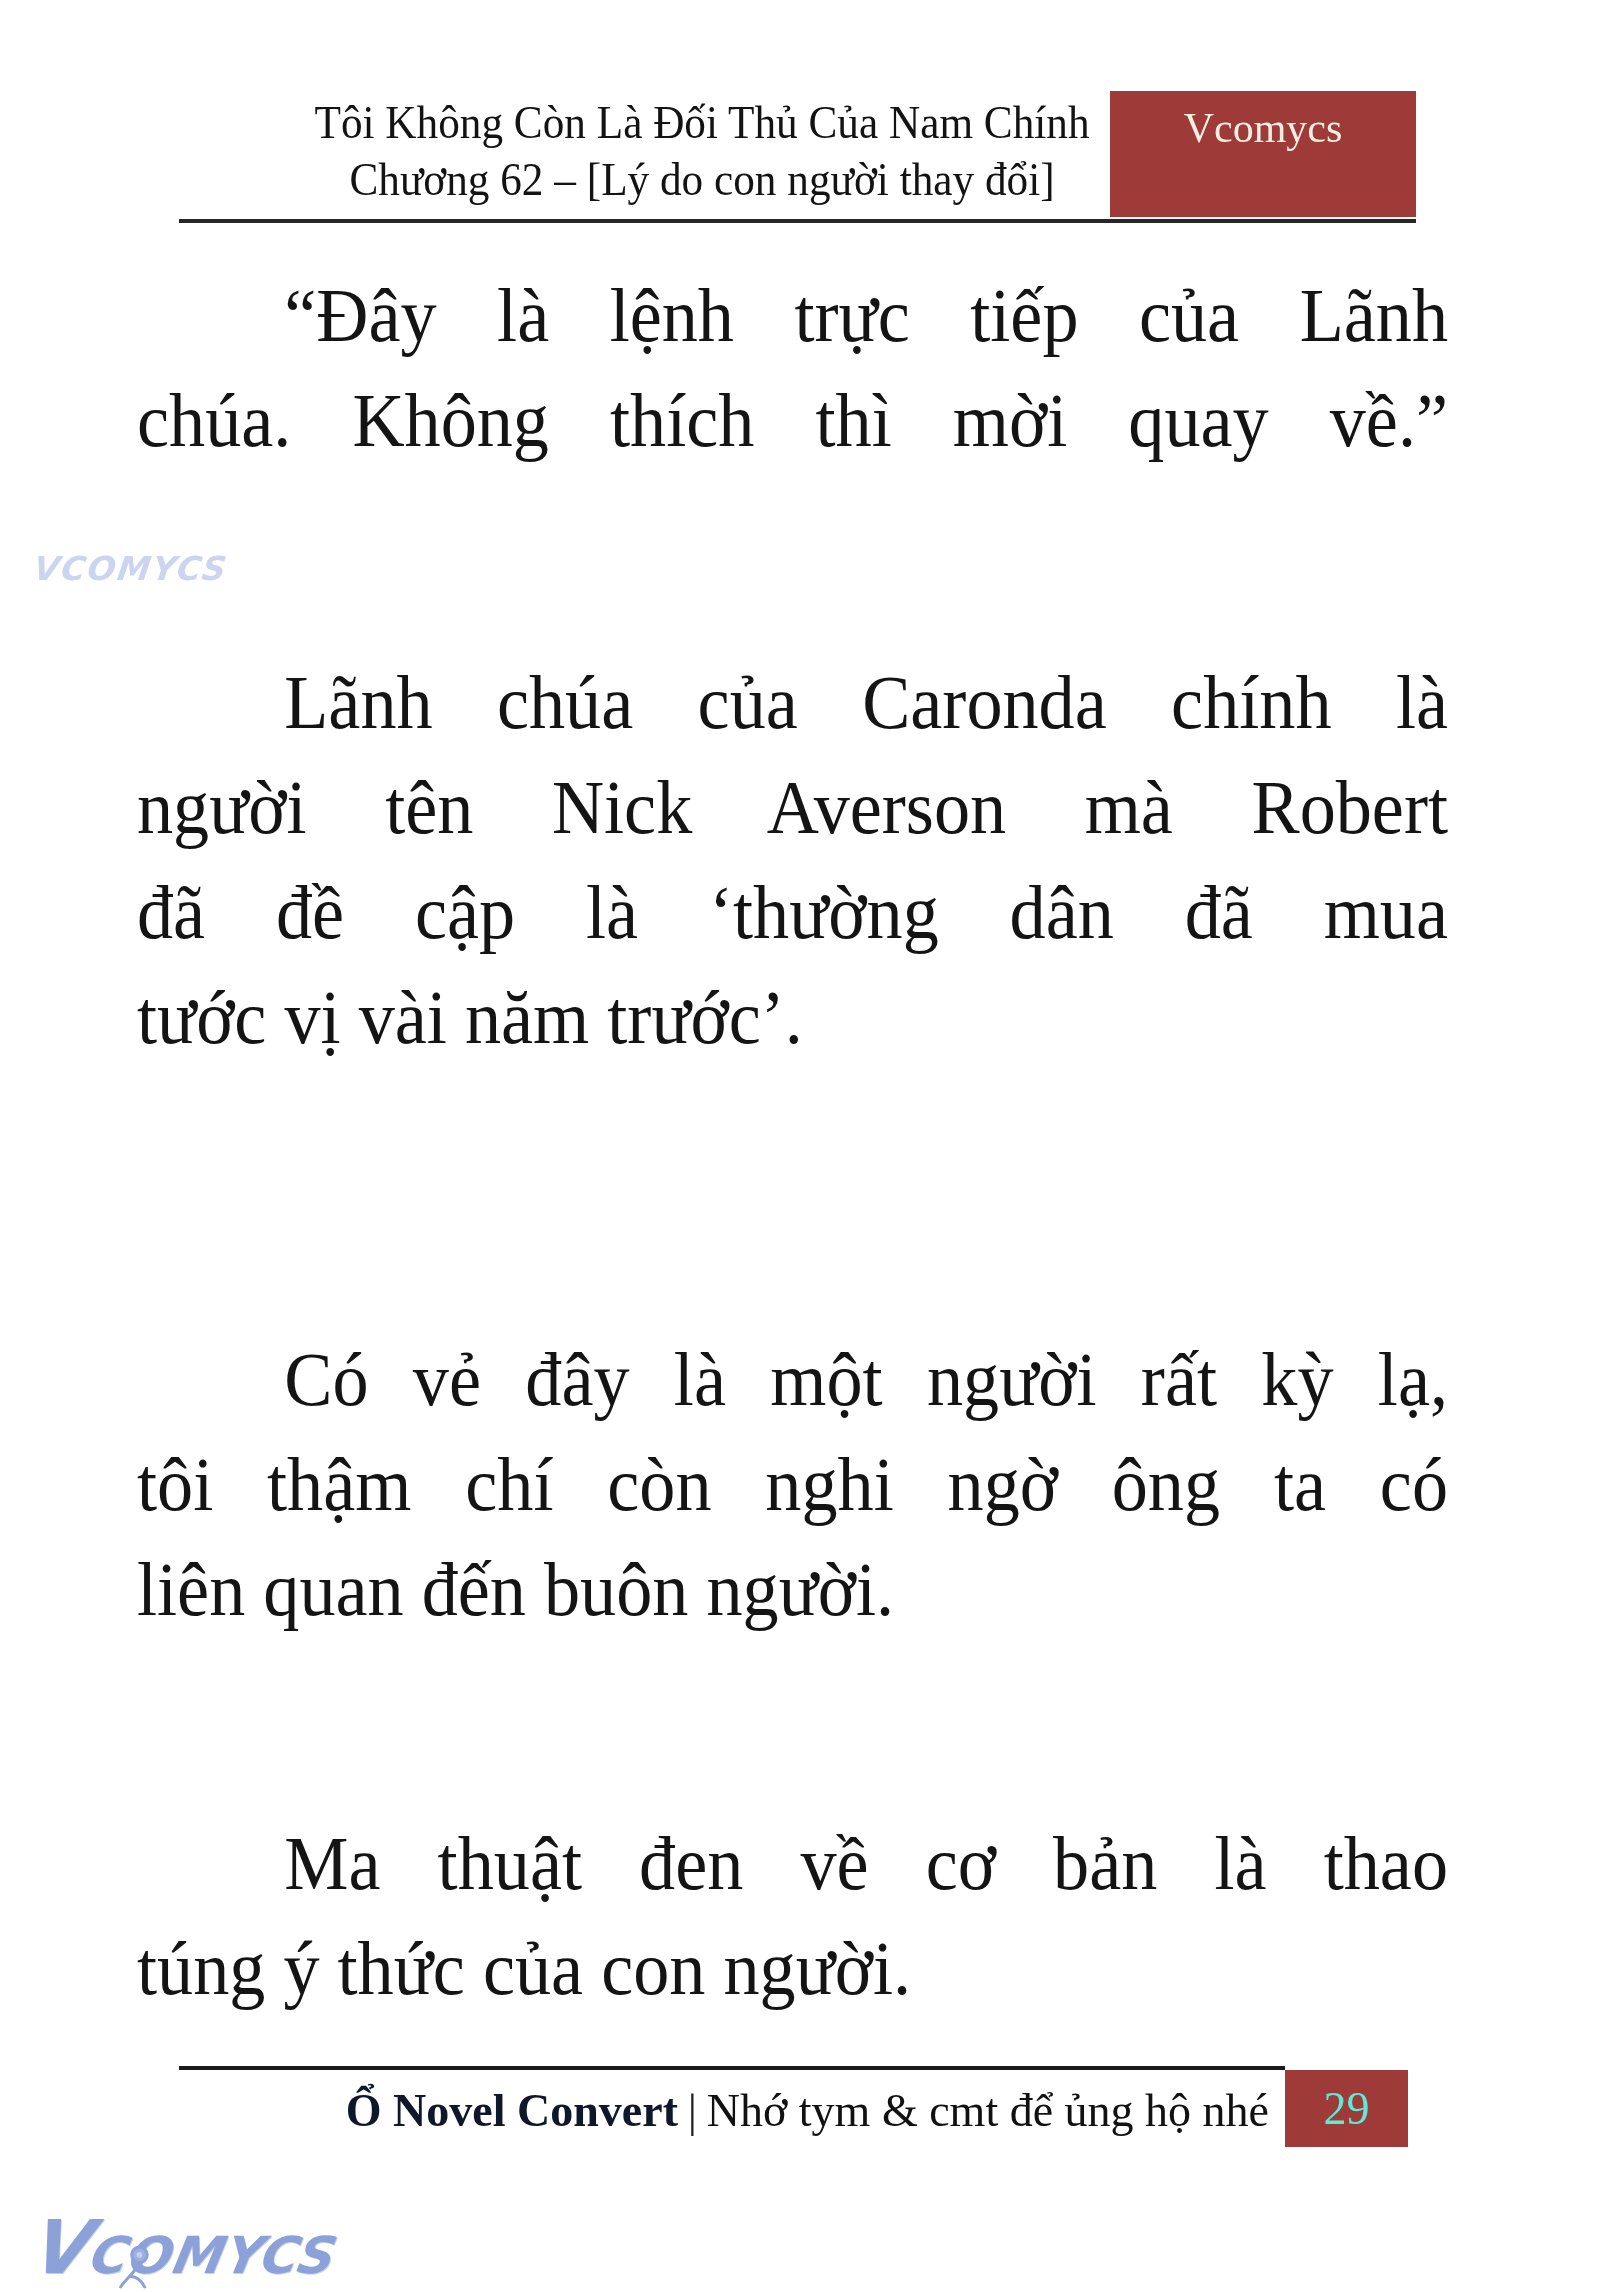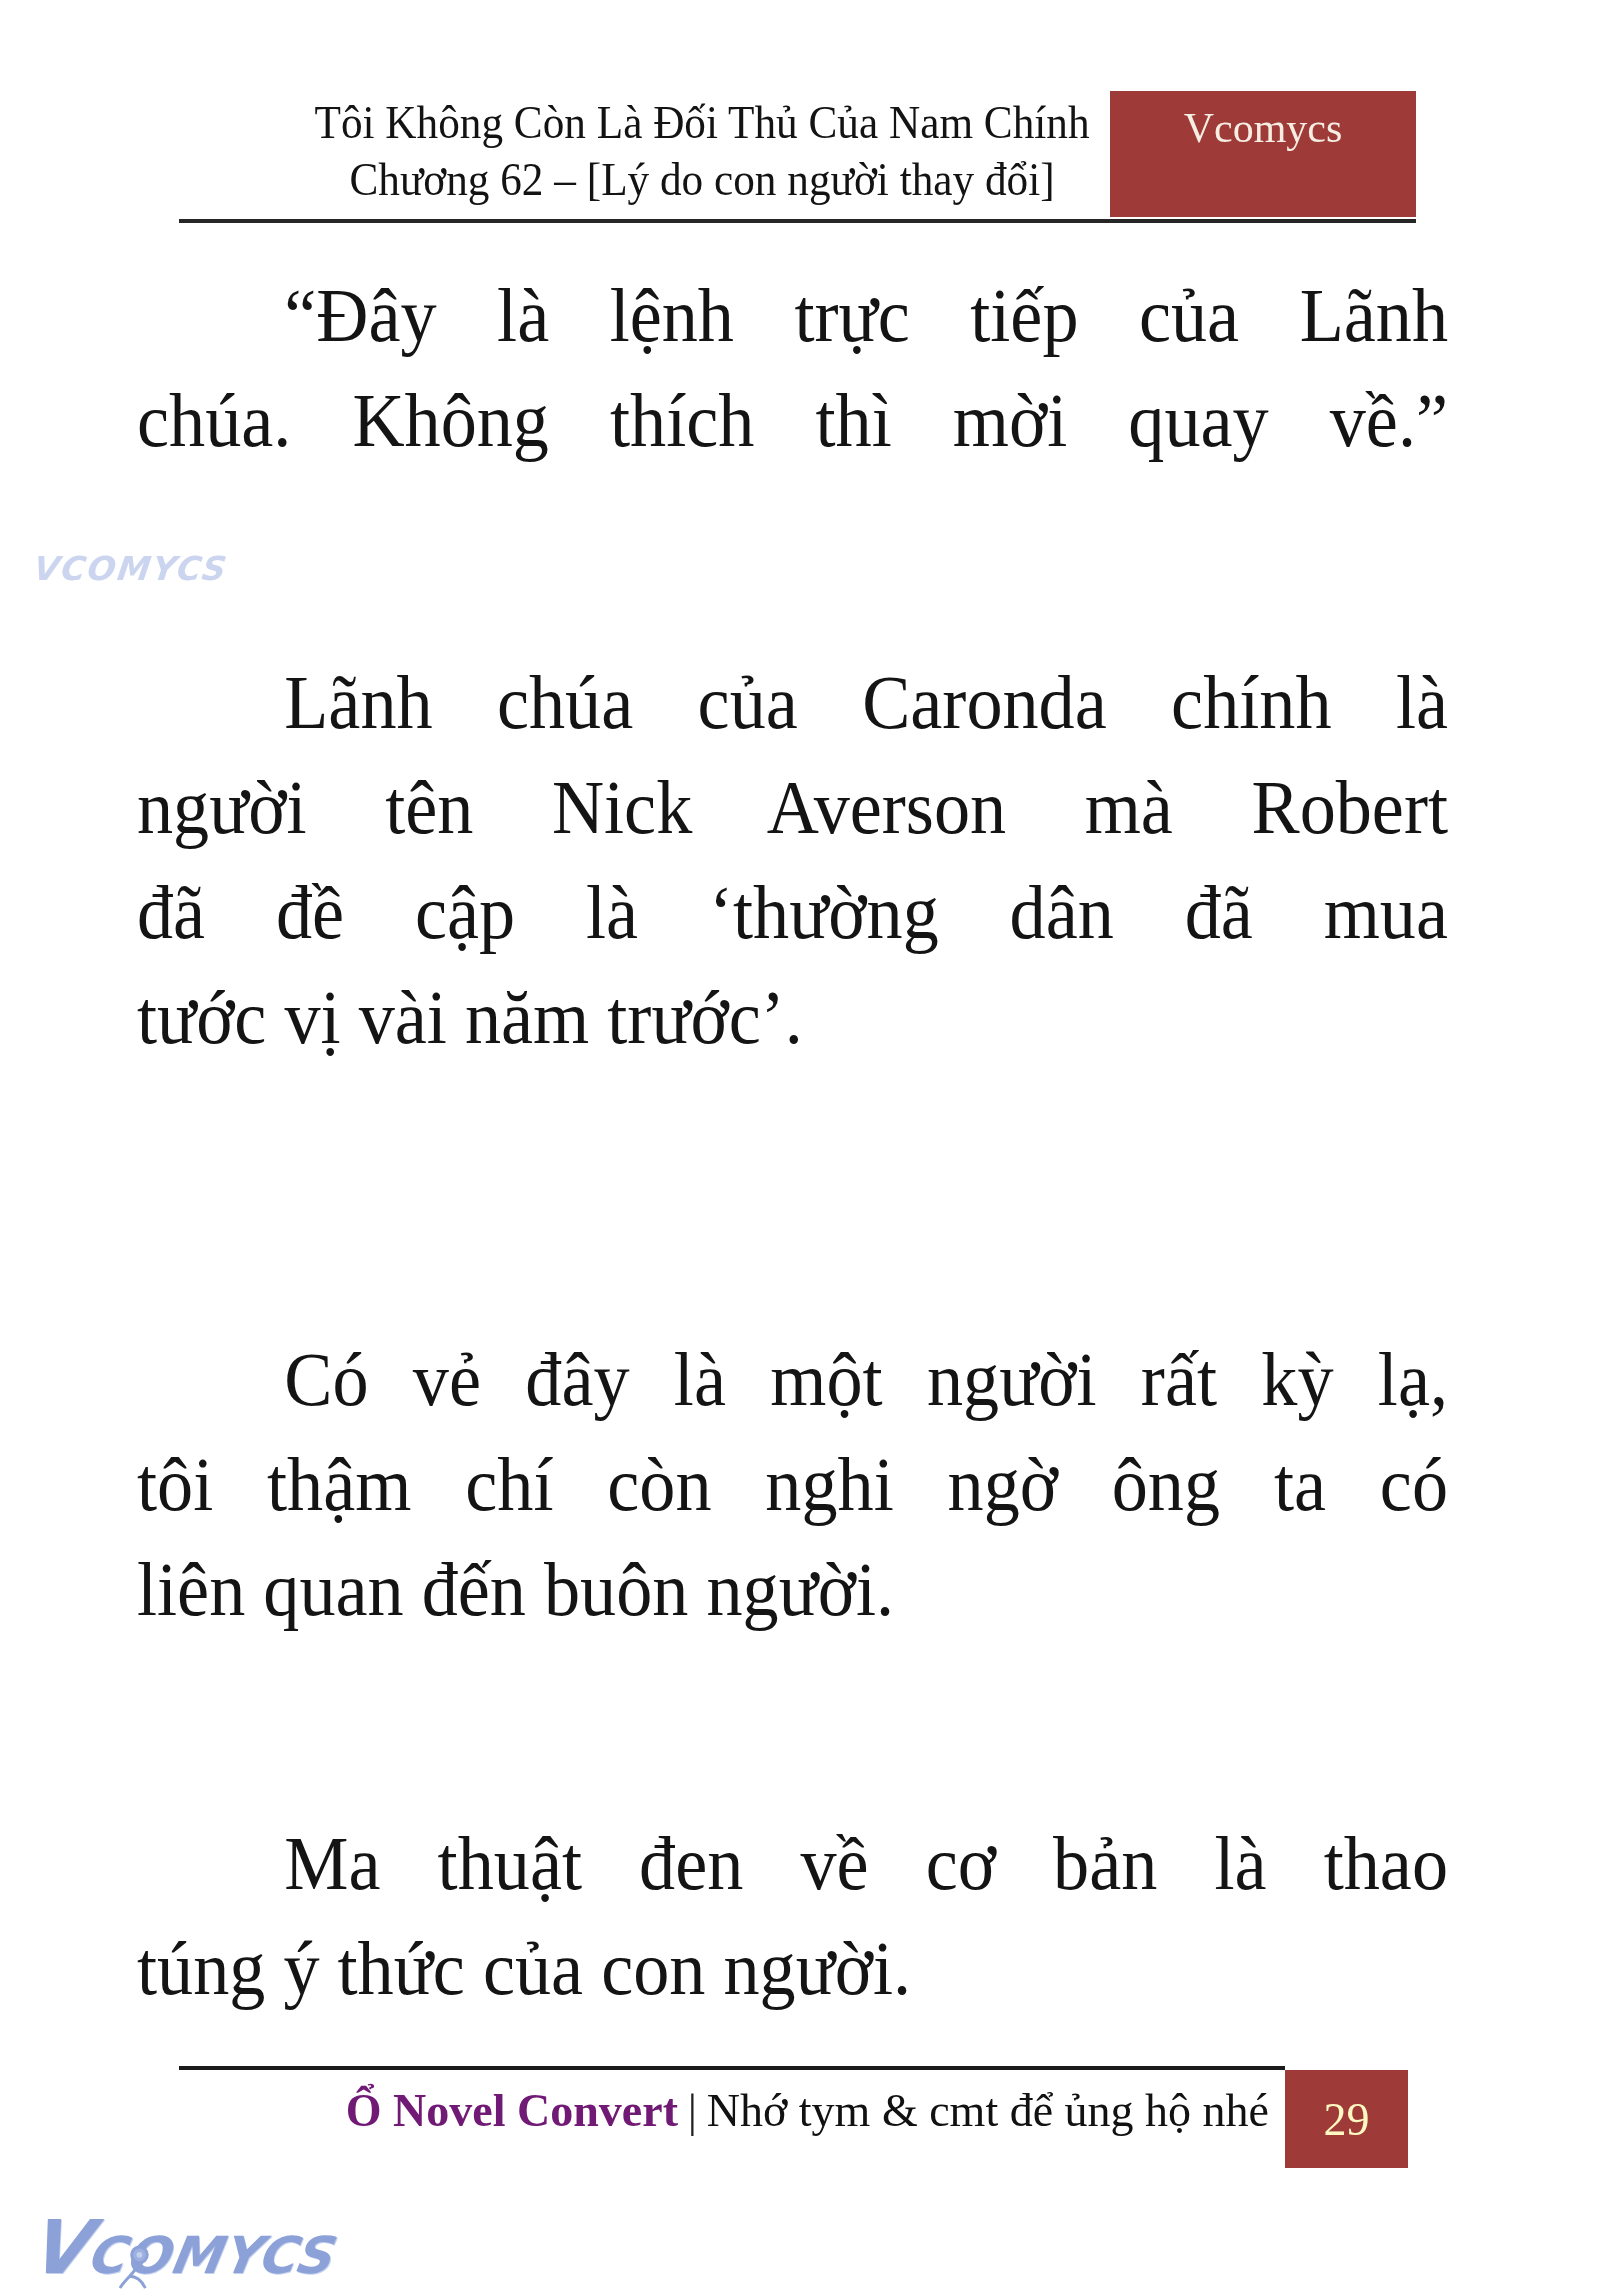--- a/index.html
+++ b/index.html
@@ -73,23 +73,23 @@
   .footer-text{
     position:absolute;left:179px;top:2080px;width:1090px;
     text-align:right;
     font-size:46px;line-height:61px;
     white-space:nowrap;
     color:#111111;
   }
   .footer-brand{font-weight:bold;}
   .footer-sep{font-weight:normal;padding:0 9.8px;color:#222;}
   .page-box{
-    position:absolute;left:1285px;top:2070px;width:123px;height:98px;
+    position:absolute;left:1285px;top:2070px;width:123px;height:77px;
     display:flex;align-items:center;justify-content:center;
-    font-size:46px;color:#fef9c3;
+    font-size:46px;color:#5eead4;
   }
 
   
   .logo{
     position:absolute;left:27.4px;top:2203px;height:88px;
     font-family:"DejaVu Sans","Liberation Sans",sans-serif;
     font-style:italic;font-weight:900;
     transform:skewX(-12deg);transform-origin:left bottom;
     color:#8ba1d8;
     text-shadow:1px 1px 0 #c3d0ef;
@@ -142,21 +142,21 @@
     <div class="para">
       <div class="line indent">Ma thuật đen về cơ bản là thao</div>
       <div class="line left">túng ý thức của con người.</div>
     </div>
 
   </div>
 
   <div class="footer-rule"></div>
 
   <div class="footer-text">
-    <span class="footer-brand" style="color: #701a75;">Ổ Novel Convert</span><span class="footer-sep">|</span><span>Nhớ tym &amp; cmt để ủng hộ nhé</span>
+    <span class="footer-brand" style="color: #0f172a;">Ổ Novel Convert</span><span class="footer-sep">|</span><span>Nhớ tym &amp; cmt để ủng hộ nhé</span>
   </div>
 
   <div class="page-box" style="background-color: rgb(158, 59, 56);">
     <span>29</span>
   </div>
 
   <div class="logo"><span class="logo-v">V</span><span class="logo-rest">COMYCS</span>
   </div>
   <svg class="rose" width="43" height="51" viewBox="0 0 44 52">
     <g fill="none" stroke="#8ba1d8" stroke-width="3">

